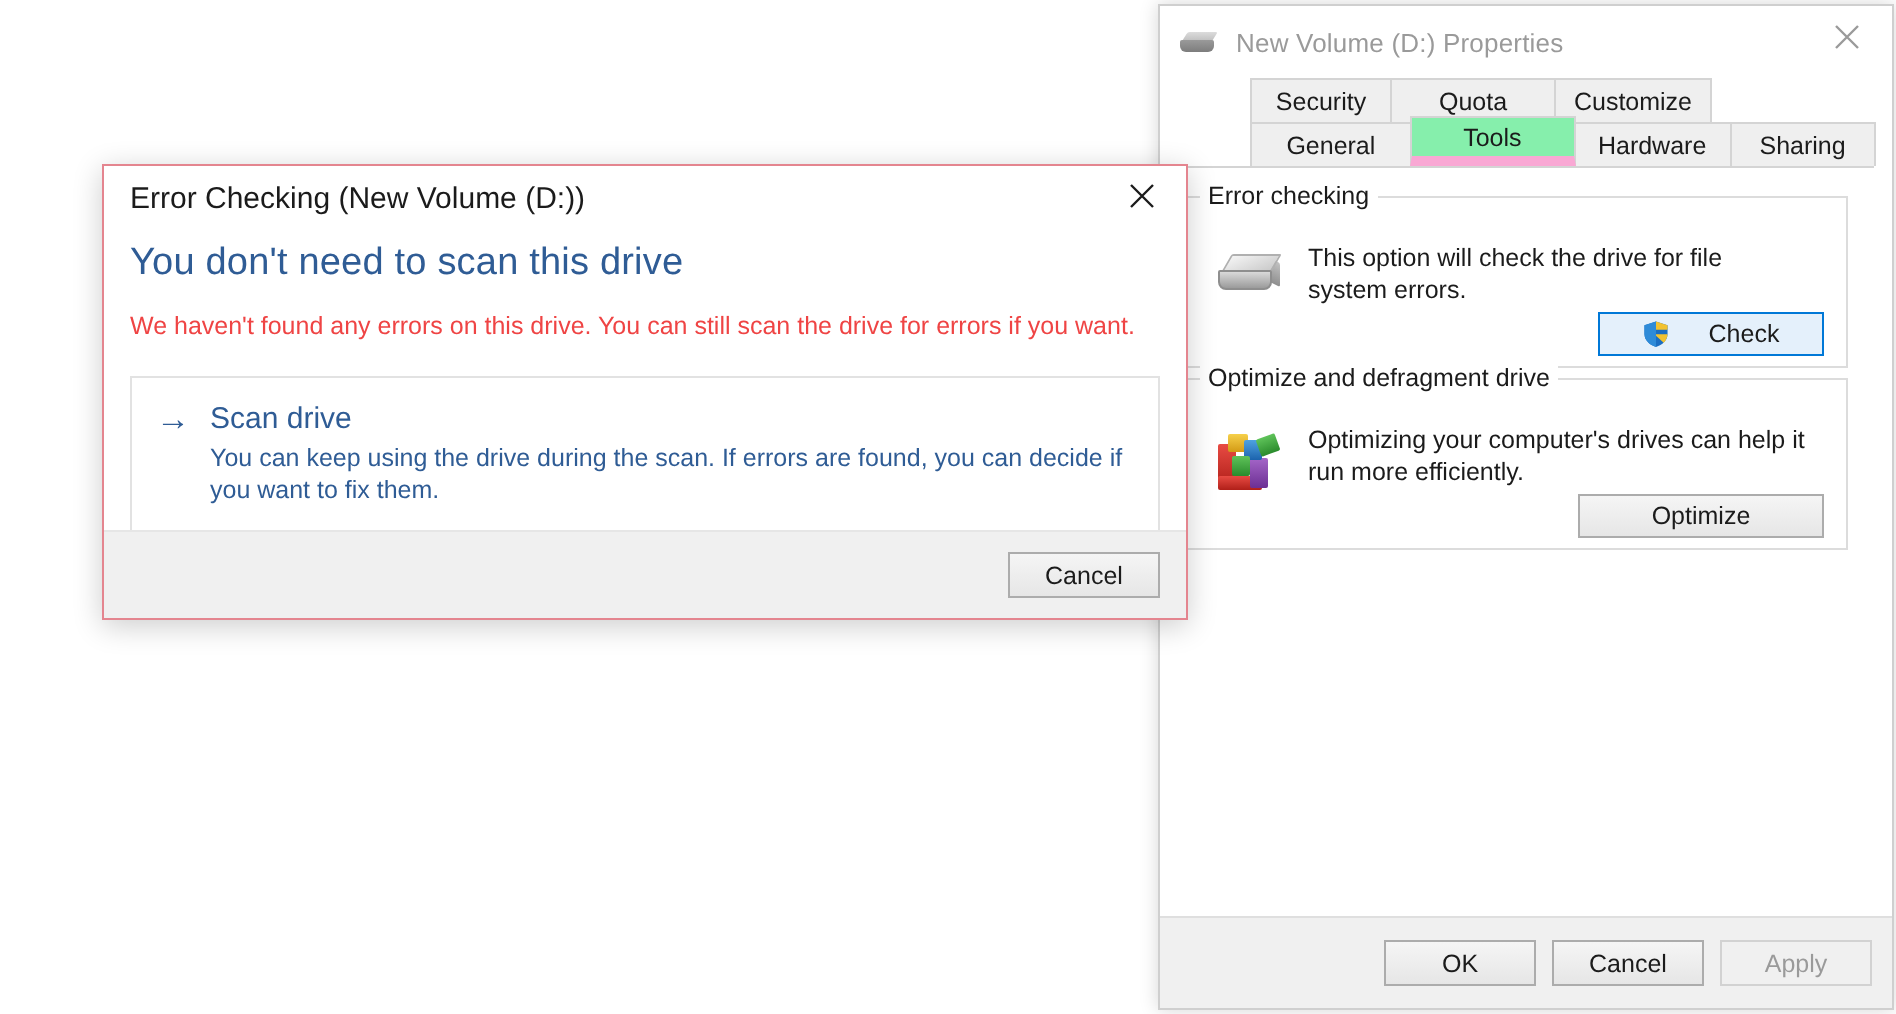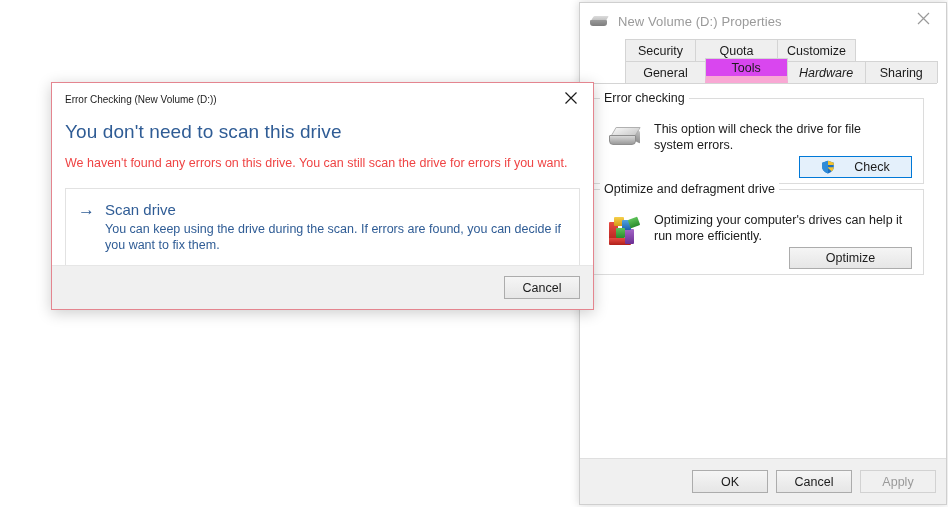--- a/index.html
+++ b/index.html
@@ -95,34 +95,34 @@
     align-items: center;
     justify-content: center;
     font-size: 12.5px;
     color: #1b1b1b;
     box-sizing: border-box;
     height: 22px;
     cursor: default;
   }
   .tab-row.row-top .tab { border-top: 1px solid #d4d4d4; }
   .tab.active {
-    background: #d946ef;
-    border-bottom: 7px solid #f9a8d4;
+    background: #86efac;
+    border-bottom: 5px solid #f9a8d4;
     height: 25px;
     margin-top: -3px;
     position: relative;
     z-index: 5;
   }
   #tab-security { width: 71px; }
   #tab-previous { width: 118px; }
   #tab-quota { width: 83px; }
   #tab-customize { width: 79px; }
   #tab-general { width: 87px; }
   #tab-tools { width: 89px; }
-  #tab-hardware { width: 85px; font-style: italic; }
+  #tab-hardware { width: 85px; }
   #tab-sharing { width: 79px; }
 
   #tab-content {
     margin: 0 9px;
     background: #ffffff;
     position: relative;
     height: 406px;
     border-top: 1px solid #d4d4d4;
     margin-top: -1px;
     box-sizing: border-box;
@@ -279,21 +279,21 @@
     z-index: 20;
   }
   #ec-titlebar {
     height: 32px;
     position: relative;
     display: flex;
     align-items: center;
   }
   #ec-title-text {
     margin-left: 13px;
-    font-size: 10px;
+    font-size: 15px;
     color: #1b1b1b;
   }
   #ec-close {
     position: absolute;
     right: 0;
     top: 0;
     width: 44px;
     height: 30px;
     display: flex;
     align-items: center;

